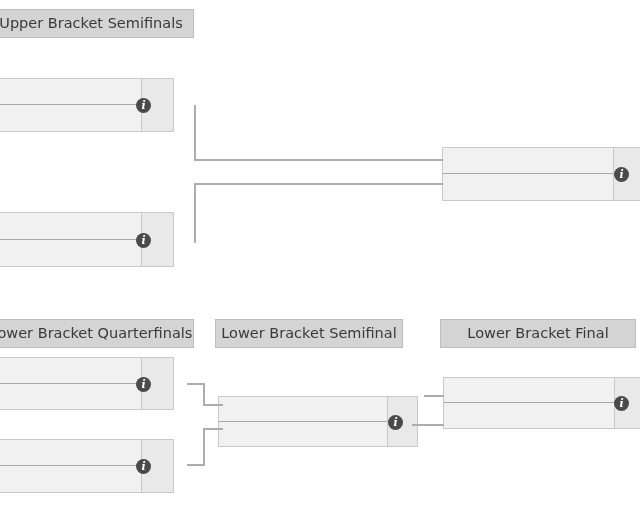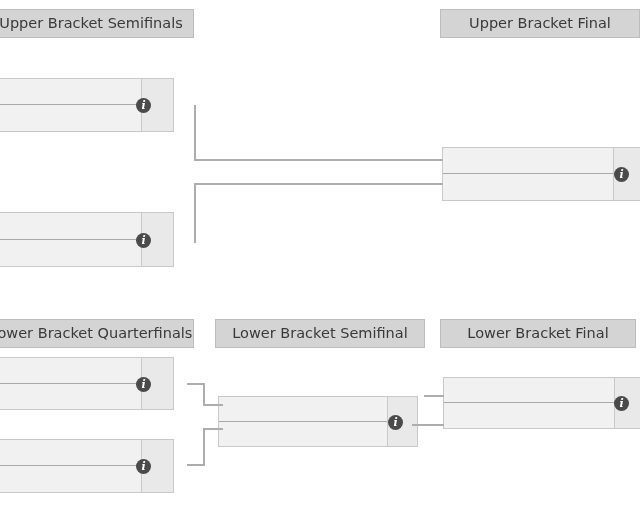--- a/index.html
+++ b/index.html
@@ -96,25 +96,24 @@
   .conn.h { height: 2px; }
   .conn.v { width: 2px; }
 </style>
 </head>
 <body>
 
 <div id="bracket-root">
 
   <div class="round-header" style="left:-12px; top:9px; width:206px;">Upper Bracket Semifinals</div>
 
-  <div class="round-header" style="left:440px; top:9px; width:200px;">Upper Bracket Final</div>
 
   <div class="round-header" style="left:-12px; top:319px; width:206px;">Lower Bracket Quarterfinals</div>
 
-  <div class="round-header" style="left:215px; top:319px; width:210px;">Lower Bracket Semifinal</div>
+  <div class="round-header" style="left:215px; top:319px; width:188px;">Lower Bracket Semifinal</div>
 
   <div class="round-header" style="left:440px; top:319px; width:196px;">Lower Bracket Final</div>
 
   <div class="conn v" style="left:194px; top:105px; height:56px;"></div>
   <div class="conn h" style="left:194px; top:159px; width:249px;"></div>
 
   <div class="conn v" style="left:194px; top:183px; height:60px;"></div>
   <div class="conn h" style="left:194px; top:183px; width:249px;"></div>
 
   <div class="match" style="left:-20px; top:78px; width:194px; height:54px;">

